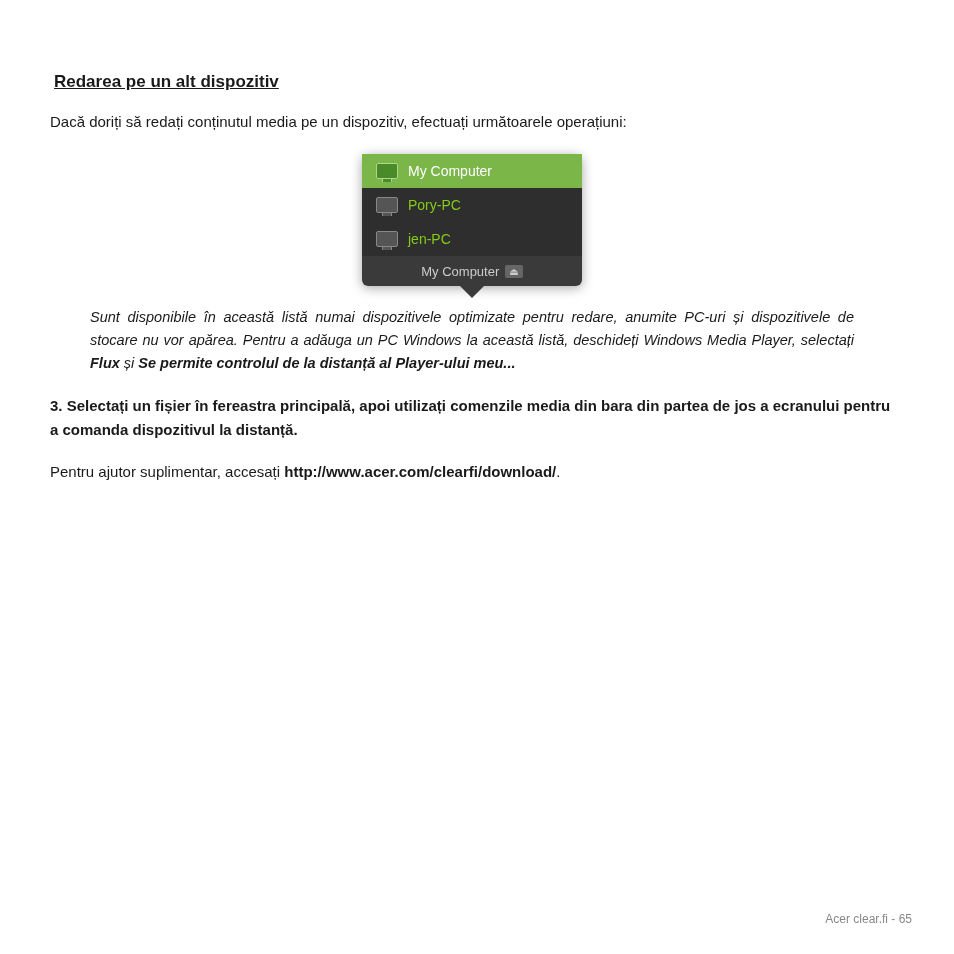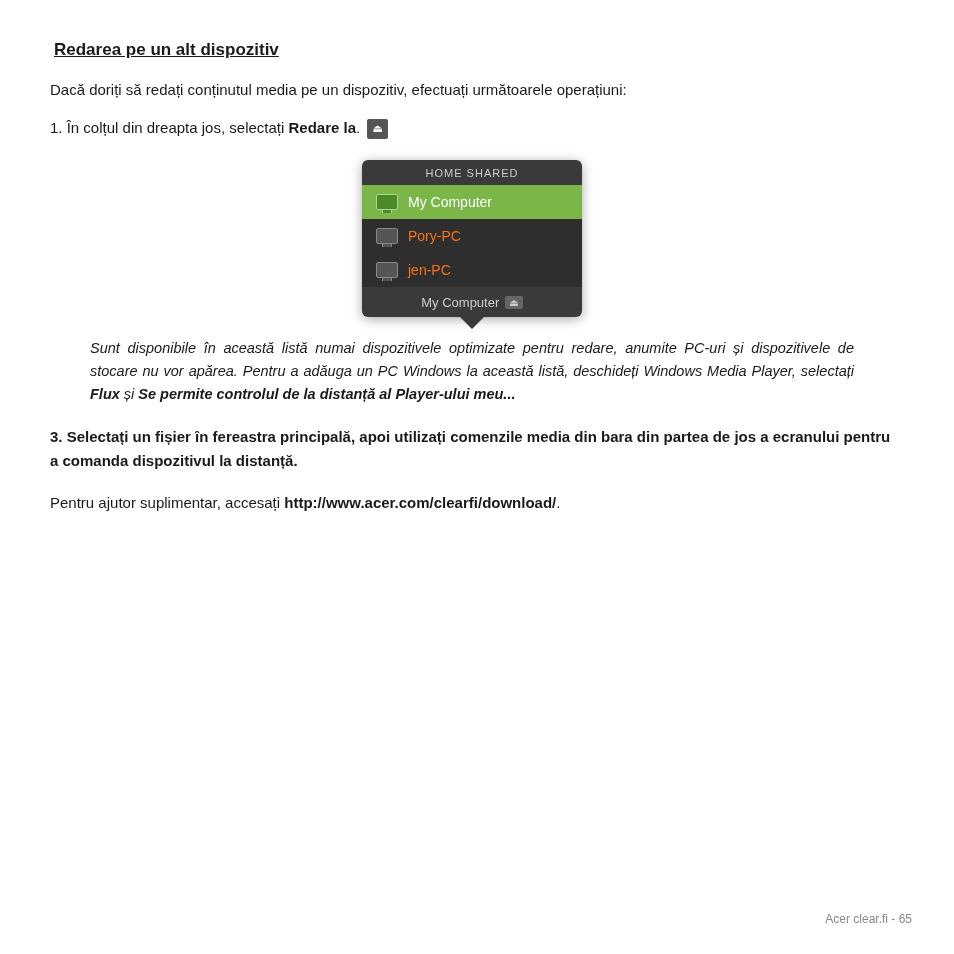--- a/index.html
+++ b/index.html
@@ -12,20 +12,21 @@
       min-height: 954px;
       padding: 40px 60px 40px 50px;
     }
 
     .page-title {
       font-size: 17px;
       font-weight: bold;
       text-decoration: underline;
       margin-bottom: 18px;
       padding-left: 4px;
+      margin-top: 32px;
     }
 
     .intro-text {
       text-align: justify;
       margin-bottom: 14px;
       line-height: 1.6;
     }
 
     .steps-list {
       list-style: none;
@@ -83,21 +84,21 @@
     }
 
     .popup-items {
       background: #2e2e2e;
     }
 
     .popup-item {
       display: flex;
       align-items: center;
       padding: 9px 14px;
-      color: #f97316;
+      color: #84cc16;
       font-size: 14px;
       cursor: pointer;
     }
 
     .popup-item.active {
       background: #7ab648;
       color: #fff;
       border-radius: 0;
     }
 
@@ -205,32 +206,24 @@
     }
   </style>
 </head>
 <body>
 
 <h1 class="page-title">Redarea pe un alt dispozitiv</h1>
 
 <p class="intro-text">Dacă doriți să redați conținutul media pe un dispozitiv, efectuați următoarele operațiuni:</p>
 
 <ol class="steps-list">
-  <li class="step">
-    <span class="step-line">
-      <span>1.</span>
-      <span>În colțul din dreapta jos, selectați </span><b>Redare la</b><span>.</span>
-      <span class="play-icon">⏏</span>
-    </span>
-  </li>
 </ol>
 
 <div class="ui-popup-wrapper">
   <div class="ui-popup">
-    <div class="popup-header">HOME SHARED</div>
     <div class="popup-items">
       <div class="popup-item active">
         <div class="popup-item-icon"></div>
         <span>My Computer</span>
       </div>
       <div class="popup-item">
         <div class="popup-item-icon"></div>
         <span>Pory-PC</span>
       </div>
       <div class="popup-item">

